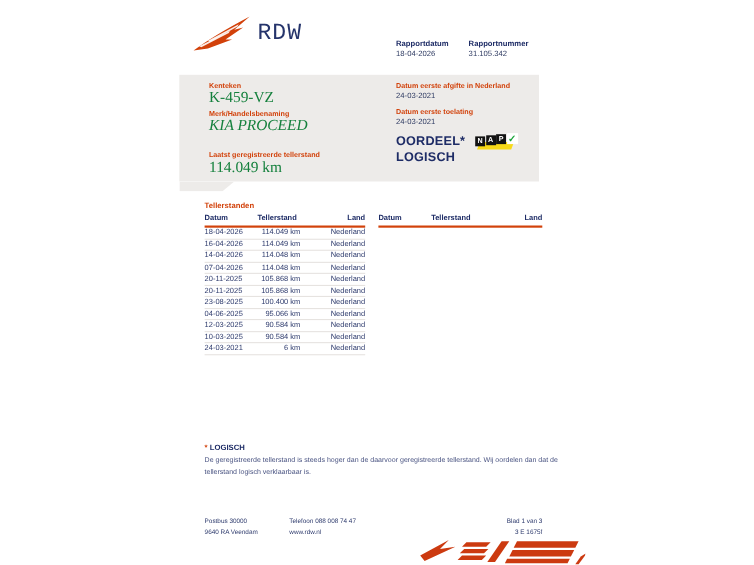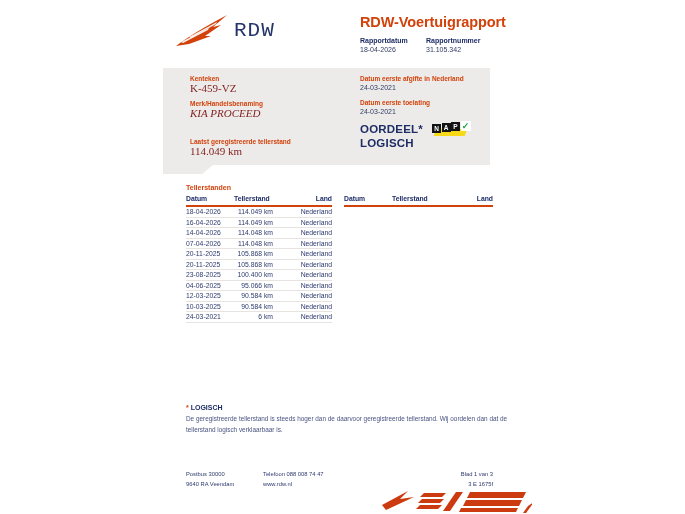--- a/index.html
+++ b/index.html
@@ -15,21 +15,21 @@
   .meta-label { position:absolute; top:37px; font-size:7px; font-weight:bold; color:#1e2c66; }
   .meta-value { position:absolute; top:46px; font-size:7px; color:#303c63; }
   .meta-date-label  { left:360px; } .meta-date-value  { left:360px; }
   .meta-num-label   { left:426px; } .meta-num-value   { left:426px; }
 
   
   .vbox { position:absolute; left:163px; top:68px; width:327px; height:97px; background:#edebe9; }
   .vbox-tab { position:absolute; left:163px; top:165px; width:50px; height:9px; background:#edebe9;
               clip-path:polygon(0 0, 50px 0, 39px 9px, 0 9px); }
   .fld-label { position:absolute; font-size:6.5px; font-weight:bold; color:#d2420b; }
-  .fld-serif { position:absolute; font-family:"Liberation Serif", serif; font-size:11px; color:#7f1d1d; }
+  .fld-serif { position:absolute; font-family:"Liberation Serif", serif; font-size:14px; color:#15803d; }
   .fld-sans  { position:absolute; font-size:7px; color:#303c63; }
   .verdict   { position:absolute; font-size:11.5px; font-weight:bold; color:#1e2c66; letter-spacing:0.2px; }
 
   
   .nap { position:absolute; left:432px; top:121px; width:40px; height:17px; }
   .nap-bar { position:absolute; left:3px; top:8px; width:31px; height:7px; background:#f7d917;
              transform:skewX(-20deg); }
   .nap-sq { position:absolute; width:9px; height:9px; background:#121212; color:#ffffff;
             font-size:6.5px; font-weight:bold; text-align:center; line-height:9px; }
   .nap-n { left:0px;   top:3px; }
@@ -71,21 +71,20 @@
 
 <div class="page">
 
   <svg class="logo-wing" width="52" height="34" viewBox="0 0 52 34">
     <path d="M1 33 Q18 20 52 2 L38 14 L46 12 L30 23 L36 23 L14 31 Z" fill="#d2410a"></path>
     <path d="M6 29 L34 15 L33 17 L8 30 Z" fill="#ffffff" opacity="0.9"></path>
     <path d="M14 24 L42 9 L41 11 L16 25 Z" fill="#ffffff" opacity="0.9"></path>
   </svg>
   <div class="logo-text">RDW</div>
 
-  <div class="doc-title">RDW-Voertuigrapport</div>
   <div class="meta-label meta-date-label">Rapportdatum</div>
   <div class="meta-value meta-date-value">18-04-2026</div>
   <div class="meta-label meta-num-label">Rapportnummer</div>
   <div class="meta-value meta-num-value">31.105.342</div>
 
   <div class="vbox"></div>
   <div class="vbox-tab"></div>
 
   <div class="fld-label" style="left:190px; top:75px;">Kenteken</div>
   <div class="fld-serif" style="left:190px; top:82px;">K-459-VZ</div>

